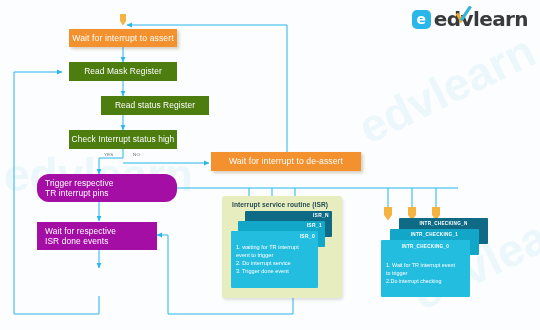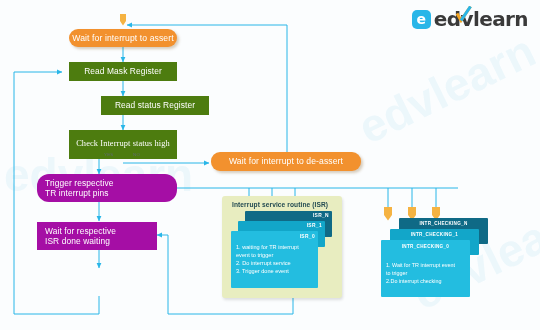--- a/index.html
+++ b/index.html
@@ -26,21 +26,20 @@
     position:absolute; display:flex; align-items:center;
     color:#fff; line-height:1.22; letter-spacing:.1px;
   }
   .node span { display:block; }
 
   .n-orange {
     background:#f2912e;
     justify-content:center; text-align:center;
     font-size:8.6px;
     box-shadow:2px 2px 3px rgba(120,80,20,.28);
-    border-radius:9px;
   }
   .n-teal {
     background:#4d7c0f;
     justify-content:center; text-align:center;
     font-size:8.4px;
   }
   .n-purple {
     background:#a50ea5;
     padding-left:8px;
     font-size:8.4px;
@@ -171,42 +170,42 @@
   </div>
 
   <div class="node n-teal" style="left:69px; top:62px; width:108px; height:19px;">
     <span>Read Mask Register</span>
   </div>
 
   <div class="node n-teal" style="left:69px; top:96px; width:108px; height:19px;margin-left:32px;">
     <span>Read status Register</span>
   </div>
 
-  <div class="node n-teal" style="left:69px; top:130px; width:108px; height:29px;font-family:Liberation Serif, serif;">
+  <div class="node n-teal" style="left:69px; top:130px; width:108px; height:19px;">
     <span>Check Interrupt status high</span>
   </div>
 
   <div class="yesno" style="left:104px; top:152px;">YES</div>
   <div class="yesno" style="left:133px; top:152px;">NO</div>
 
   <div class="node n-orange" style="left:211px; top:152px; width:150px; height:19px;">
     <span>Wait for interrupt to de-assert</span>
   </div>
 
   <div class="node n-purple" style="left:37px; top:174px; width:140px; height:28px;border-radius:12px;">
     <div>
       <span>Trigger respective</span>
       <span>TR interrupt pins</span>
     </div>
   </div>
 
   <div class="node n-purple" style="left:37px; top:222px; width:120px; height:28px;">
     <div>
       <span>Wait for respective</span>
-      <span>ISR done waiting</span>
+      <span>ISR done events</span>
     </div>
   </div>
 
 
   <div class="group-box" style="left:222px; top:196px; width:120px; height:102px;"></div>
   <div class="group-title" style="left:232px; top:201px;">Interrupt service routine (ISR)</div>
 
   <div class="card card-dark" style="left:245px; top:211px; width:87px; height:26px;"></div>
   <div class="card-lbl" style="top:213px; right:211px;">ISR_N</div>
 

